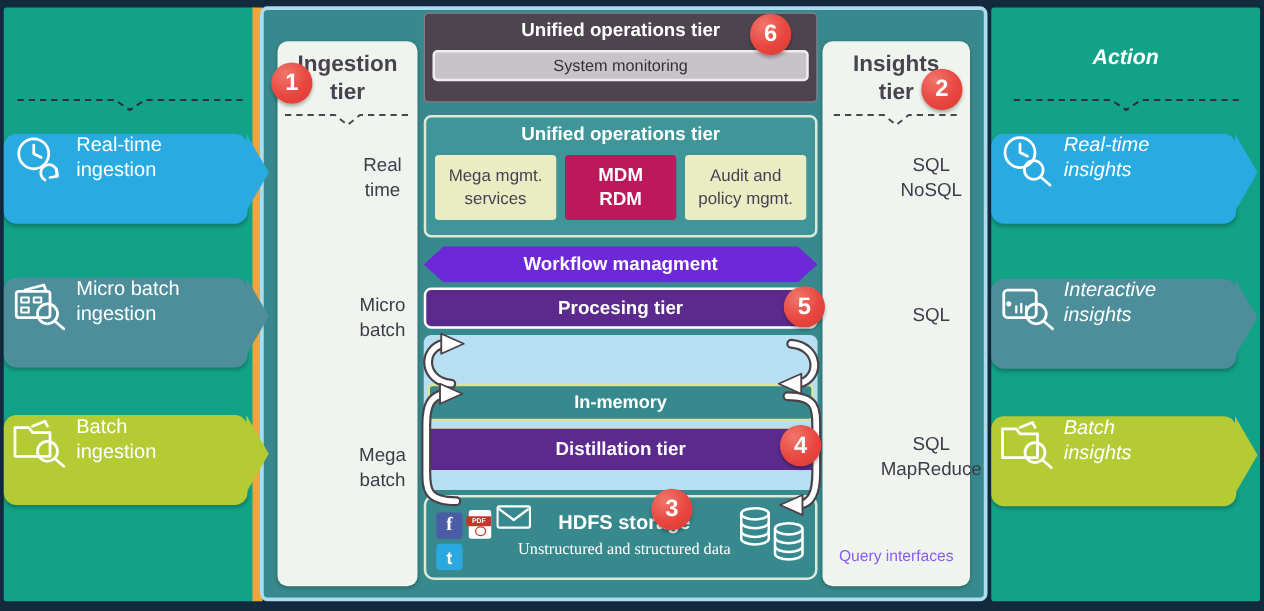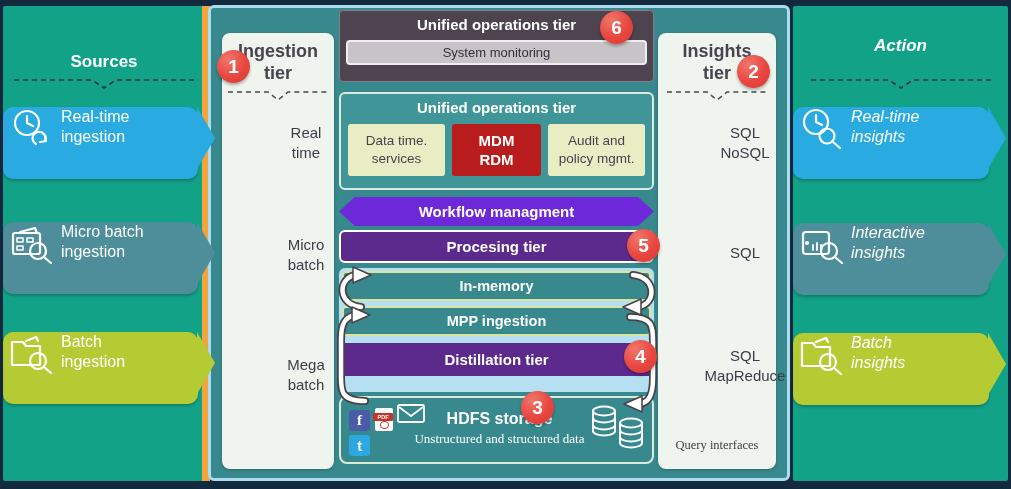--- a/index.html
+++ b/index.html
@@ -37,55 +37,55 @@
       background:#37898D;border:3px solid #ABDCF0;border-radius:6px;}
 
   .tier-column{position:absolute;top:25px;height:436px;background:#EFF5EE;border-radius:8px;
       box-shadow:0 1px 3px rgba(0,0,0,.25);}
   #ingestion-column{left:11px;width:112px;}
   #insights-column{left:447px;width:118px;}
   .col-title{position:absolute;top:8px;width:100%;text-align:center;color:#48434F;
       font-weight:bold;font-size:18px;line-height:1.2;white-space:pre-line;}
   .col-row{position:absolute;width:100%;text-align:center;color:#3F3B48;font-size:15px;
       line-height:1.3;white-space:pre-line;padding-left:28px;}
-  .col-footer{position:absolute;width:100%;text-align:center;color:#404040;font-size:12.5px;font-family:Liberation Serif, serif;}
+  .col-footer{position:absolute;width:100%;text-align:center;color:#8b5cf6;font-size:12.5px;}
 
   
   #center-stack{position:absolute;left:128px;top:0;width:315px;height:463px;}
   .wbold{color:#fff;font-weight:bold;}
 
   #ops-top{position:absolute;left:0;top:2px;width:100%;height:72px;background:#4D4450;
       border:1px solid #857D8B;border-radius:4px;box-sizing:border-box;}
   #ops-top .box-title{text-align:center;font-size:15px;margin-top:5px;}
   .ops-buttons{display:flex;gap:20px;margin:7px 6px 0 6px;}
   .ops-button{flex:1;background:#C8C3C7;border:2px solid #EFEDEF;border-radius:4px;
       color:#352F3C;font-size:13px;text-align:center;padding:3px 2px;white-space:nowrap;}
 
   #ops-mid{position:absolute;left:0;top:84px;width:100%;height:98px;background:#3F9598;
       border:2px solid #DCEADA;border-radius:6px;box-sizing:border-box;}
   #ops-mid .box-title{text-align:center;font-size:15px;margin-top:5px;}
   .ops-cells{display:flex;gap:7px;margin:8px 7px 0 7px;height:52px;}
   .cell{border-radius:3px;display:flex;align-items:center;justify-content:center;
       text-align:center;line-height:1.3;white-space:pre-line;}
   .cell.pale{flex:1;background:#E9EDC3;color:#4A3F52;font-size:13.5px;}
-  .cell.purple{flex:0.92;background:#b91c1c;color:#fff;font-weight:bold;font-size:15px;}
+  .cell.purple{flex:0.92;background:#be185d;color:#fff;font-weight:bold;font-size:15px;}
 
   #workflow-band{position:absolute;left:0;top:189px;width:100%;height:29px;background:#6d28d9;
       clip-path:polygon(16px 0,calc(100% - 16px) 0,100% 50%,calc(100% - 16px) 100%,16px 100%,0 50%);
       display:flex;align-items:center;justify-content:center;font-size:15px;}
 
   #processing-box{position:absolute;left:0;top:222px;width:100%;height:33px;background:#5B2A8C;
       border:2px solid #fff;border-radius:6px;box-sizing:border-box;
       display:flex;align-items:center;justify-content:center;font-size:15px;}
 
   #memory-container{position:absolute;left:0;top:260px;width:100%;height:124px;
       background:#B7DFF2;border-radius:6px;}
   .mem-box{position:absolute;left:3px;right:3px;height:30px;background:#37898D;
       border:2px solid #D9E49C;border-radius:4px;box-sizing:border-box;
-      display:flex;align-items:center;justify-content:center;font-size:14.5px;}
+      display:flex;align-items:center;justify-content:center;font-size:14.5px;margin-top:36px;}
   #inmemory-box{top:3px;}
   #mpp-box{top:38px;}
   #distillation-box{position:absolute;left:2px;right:2px;top:75px;height:33px;background:#5B2A8C;
       border-radius:3px;display:flex;align-items:center;justify-content:center;font-size:15px;}
 
   #hdfs-box{position:absolute;left:0;top:388px;width:100%;height:68px;background:#37898D;
       border:2px solid #DCEADA;border-radius:8px;box-sizing:border-box;}
   #hdfs-text{position:absolute;left:70px;right:64px;top:12px;text-align:center;}
   #hdfs-title{font-size:16px;}
   #hdfs-subtitle{color:#fff;font-size:13px;margin-top:3px;font-family:Liberation Serif, serif;}
@@ -109,21 +109,20 @@
 
   
   #arrows-overlay{position:absolute;left:0;top:0;width:1011px;height:489px;pointer-events:none;z-index:8;}
 </style>
 </head>
 <body>
 
 <div id="stage">
 
   <div class="side-panel" id="sources-panel">
-    <div class="panel-title" style="top:46px">Sources</div>
     <svg class="notch on-green" style="top:70px" width="184" height="14">
       <path d="M2 4 H80 L92 12 L104 4 H182"></path>
     </svg>
 
     <div class="banner blue" style="top:101px">
       <span class="bicon">
         <svg width="44" height="44" viewBox="0 0 44 44" fill="none" stroke="#fff" stroke-width="2.2" stroke-linecap="round" stroke-linejoin="round">
           <circle cx="17" cy="16" r="12"></circle>
             <path d="M17 9 L17 16 L23 19"></path>
           <path d="M26 37 a6.5 6.5 0 1 1 9 -3"></path>
@@ -199,21 +198,21 @@
       <div id="ops-top">
         <div class="box-title wbold">Unified operations tier</div>
         <div class="ops-buttons">
           <div class="ops-button">System monitoring</div>
         </div>
       </div>
 
       <div id="ops-mid">
         <div class="box-title wbold">Unified operations tier</div>
         <div class="ops-cells">
-          <div class="cell pale">Data time.
+          <div class="cell pale">Mega mgmt.
 services</div>
           <div class="cell purple">MDM
 RDM</div>
           <div class="cell pale">Audit and
 policy mgmt.</div>
         </div>
       </div>
 
       <div id="workflow-band" class="wbold">Workflow managment</div>
 

